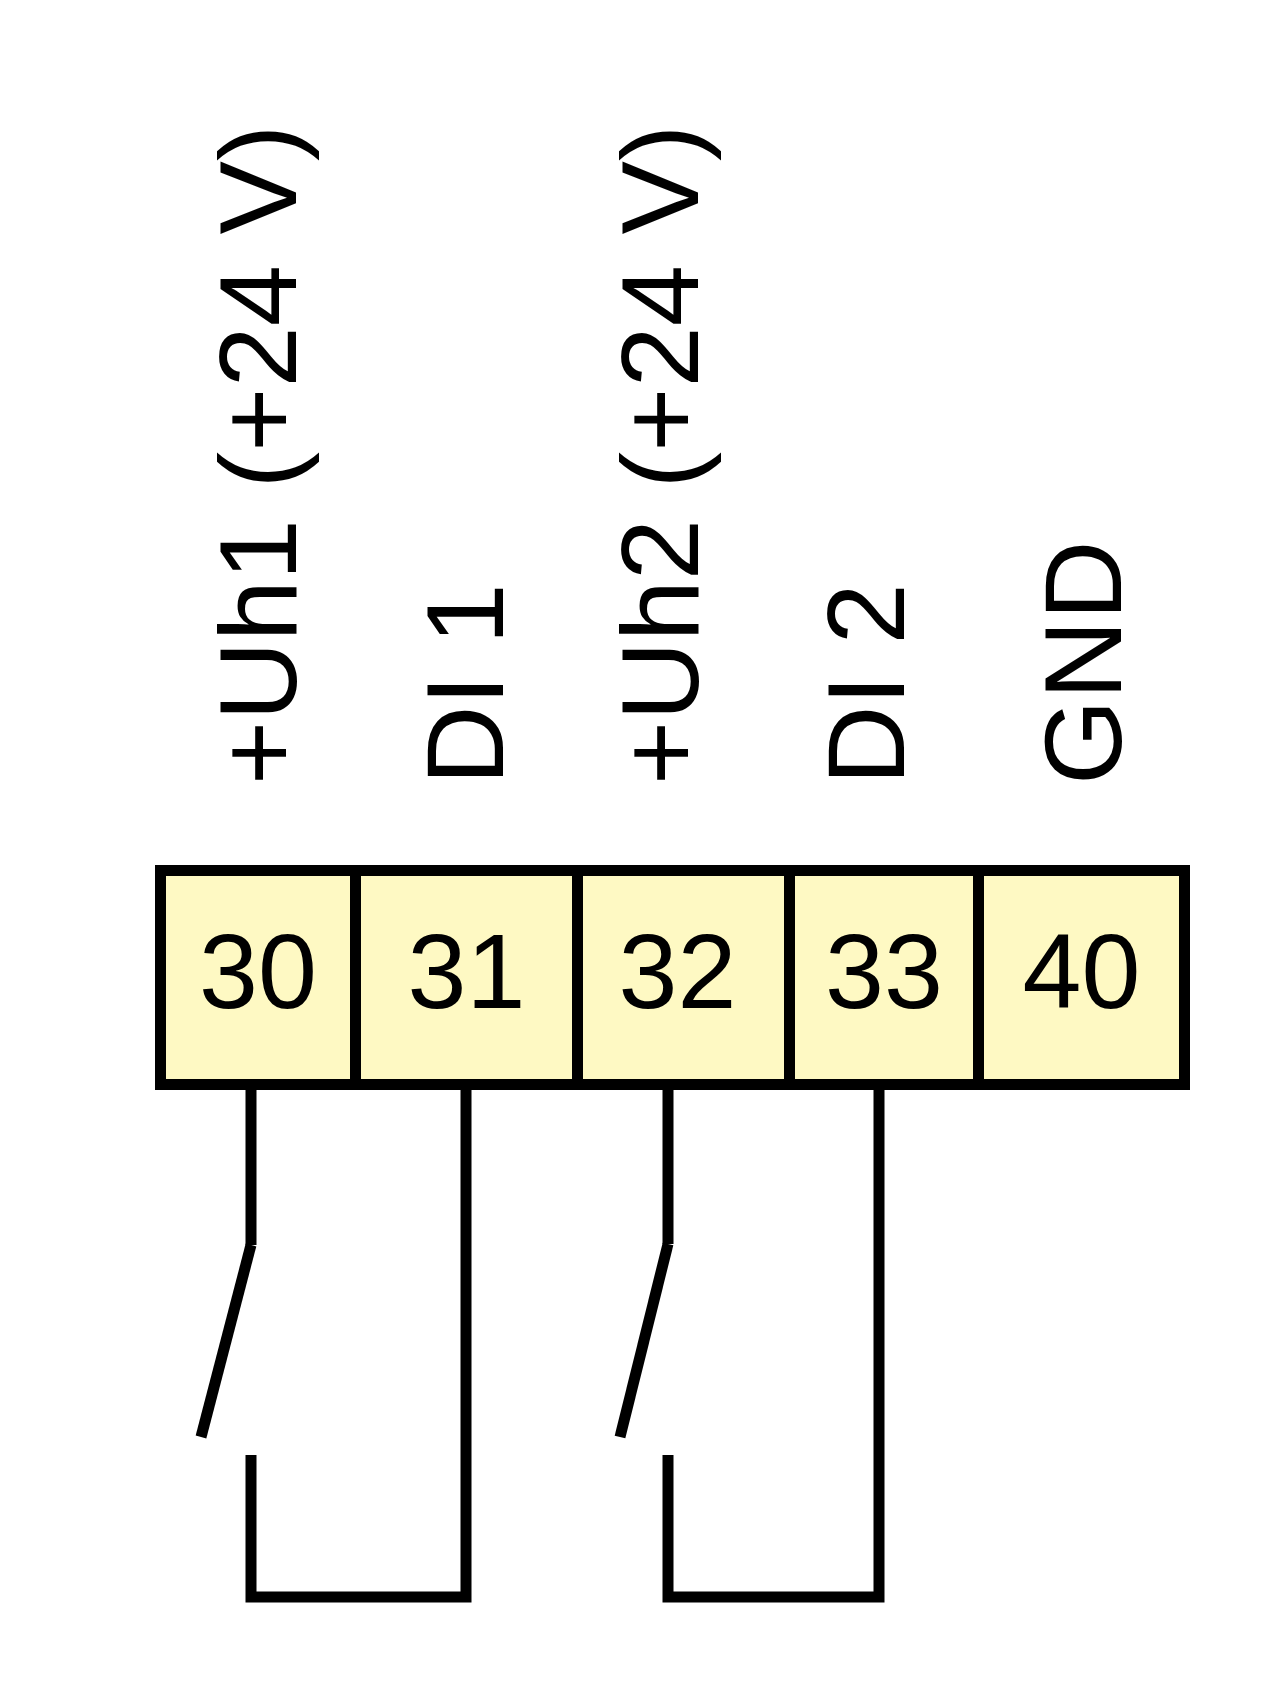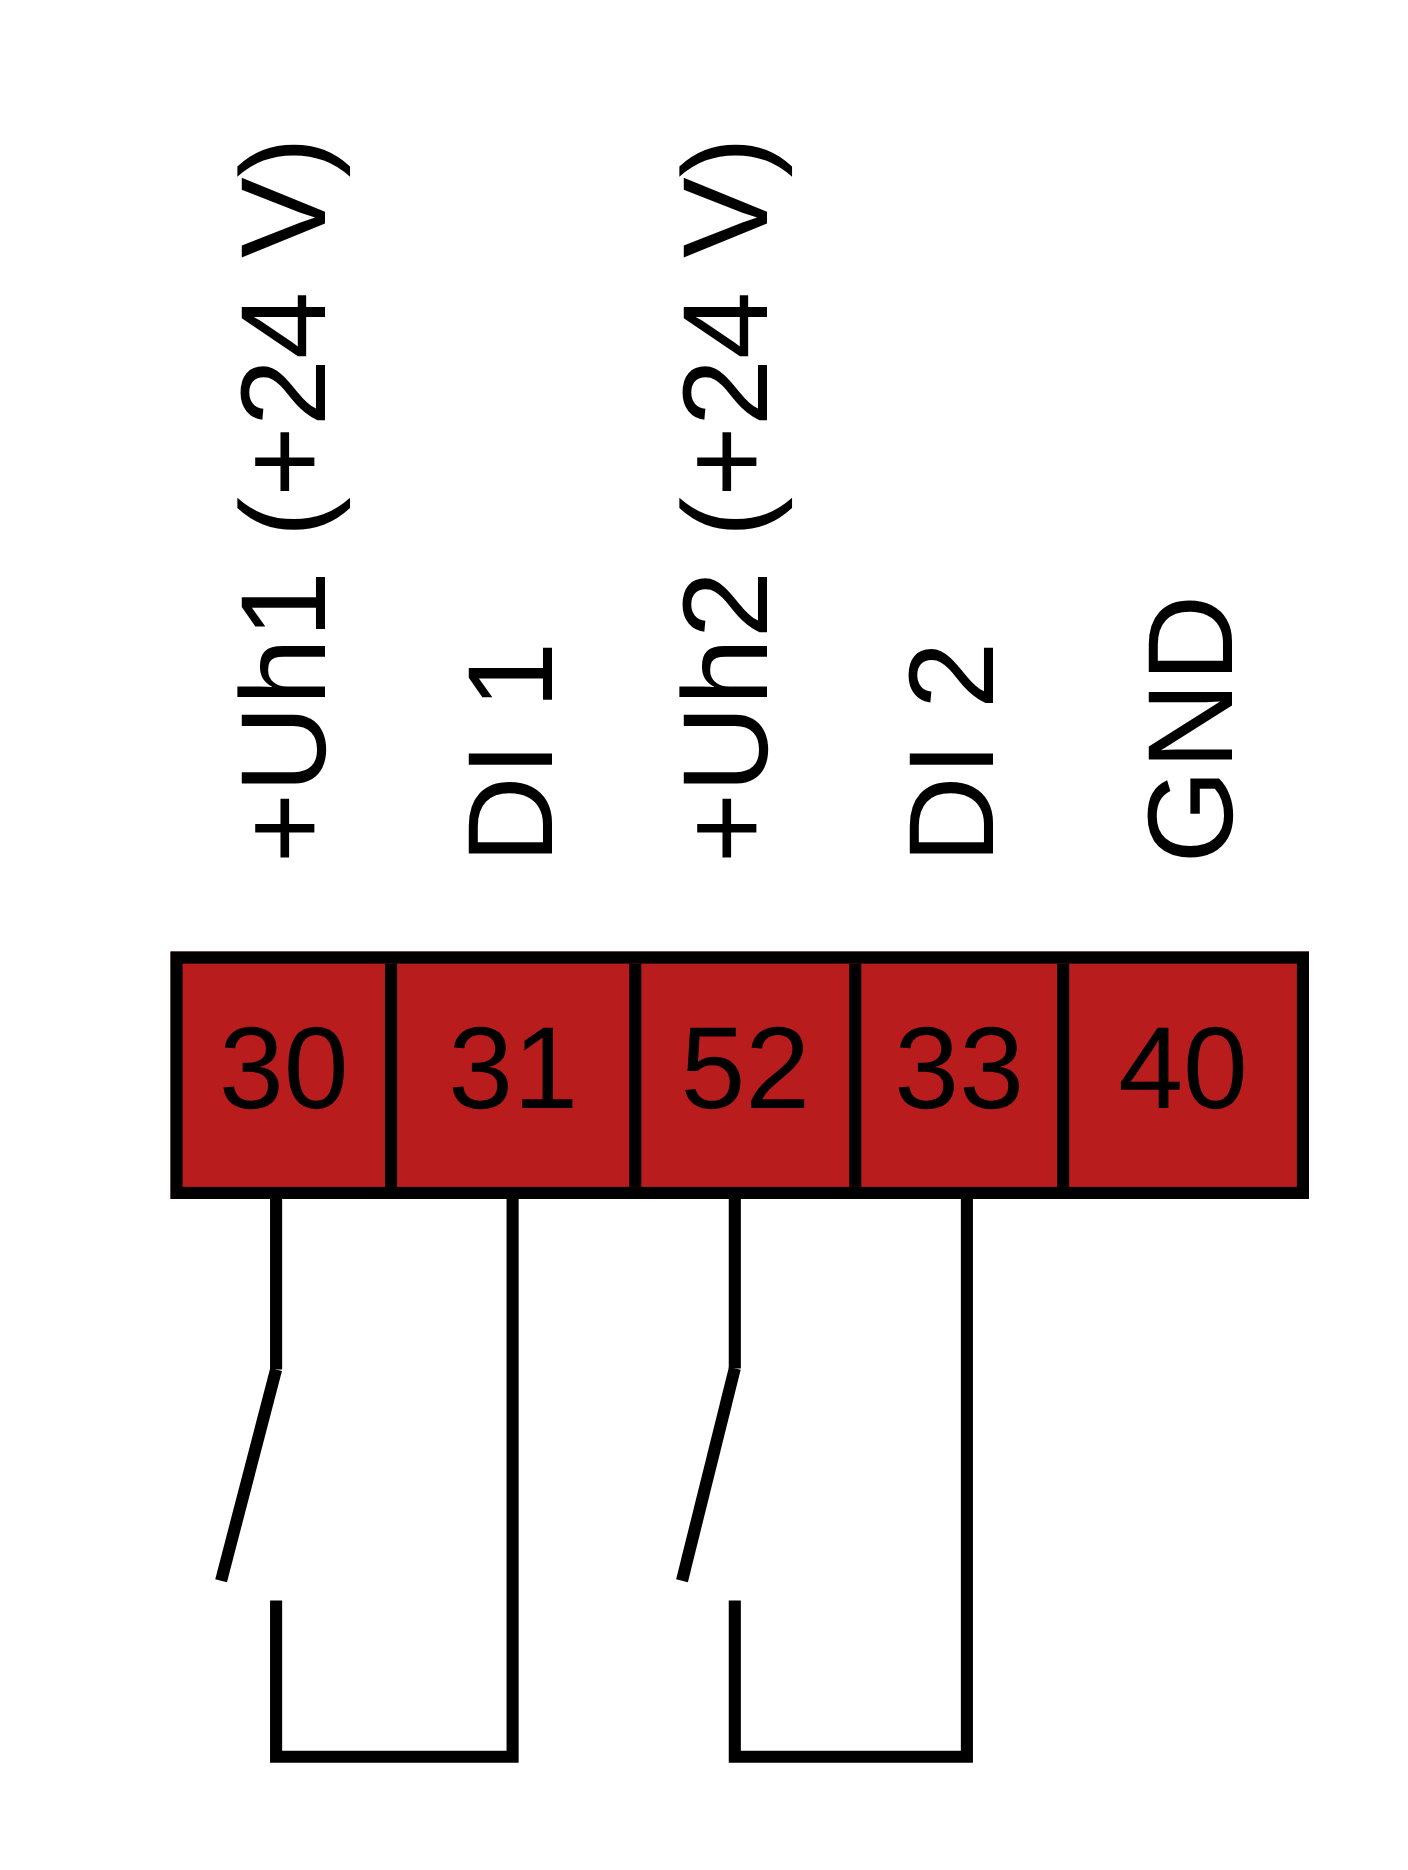--- a/index.html
+++ b/index.html
@@ -28,34 +28,34 @@
   
   .strip {
     position: absolute;
     left: 155px;
     top: 865px;
     width: 1035px;
     height: 225px;
     box-sizing: border-box;
     border: 11px solid #000000;
     display: flex;
-    background: #b91c1c;
+    background: #fef9c3;
   }
   .cell {
     box-sizing: border-box;
     border-left: 11px solid #000000;
     display: flex;
     align-items: center;
     justify-content: center;
   }
   .cell:first-child { border-left: none; }
   .cw1 { width: 184px; }
   .cw2 { width: 222px; }
   .cw3 { width: 200px; }
-  .cw4 { width: 189px; }
+  .cw4 { width: 189px; margin-left: 12px; }
   .cw5 { flex: 1; }
   .num {
     font-size: 106px;
     line-height: 1;
     transform: translateY(-7px);
   }
   
   .pin-label {
     position: absolute;
     top: 785px;
@@ -93,21 +93,21 @@
   <div class="pin-label pl5">GND</div>
 
   <div class="strip">
     <div class="cell cw1">
       <span class="num">30</span>
     </div>
     <div class="cell cw2">
       <span class="num">31</span>
     </div>
     <div class="cell cw3">
-      <span class="num">52</span>
+      <span class="num">32</span>
     </div>
     <div class="cell cw4">
       <span class="num">33</span>
     </div>
     <div class="cell cw5">
       <span class="num">40</span>
     </div>
   </div>
 
 </div>

